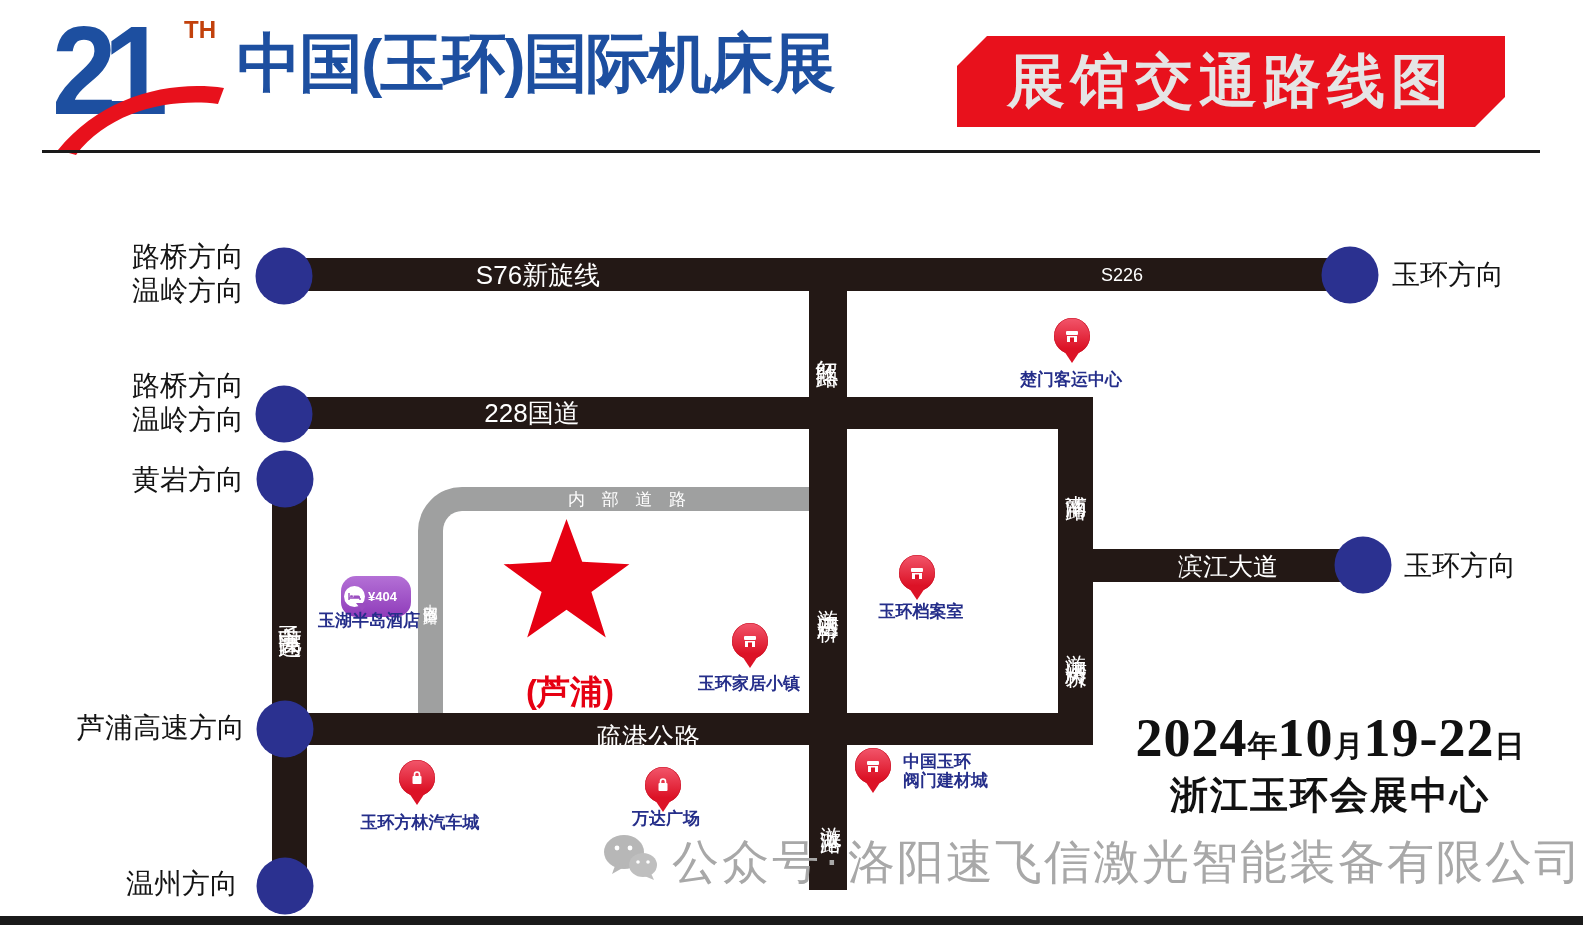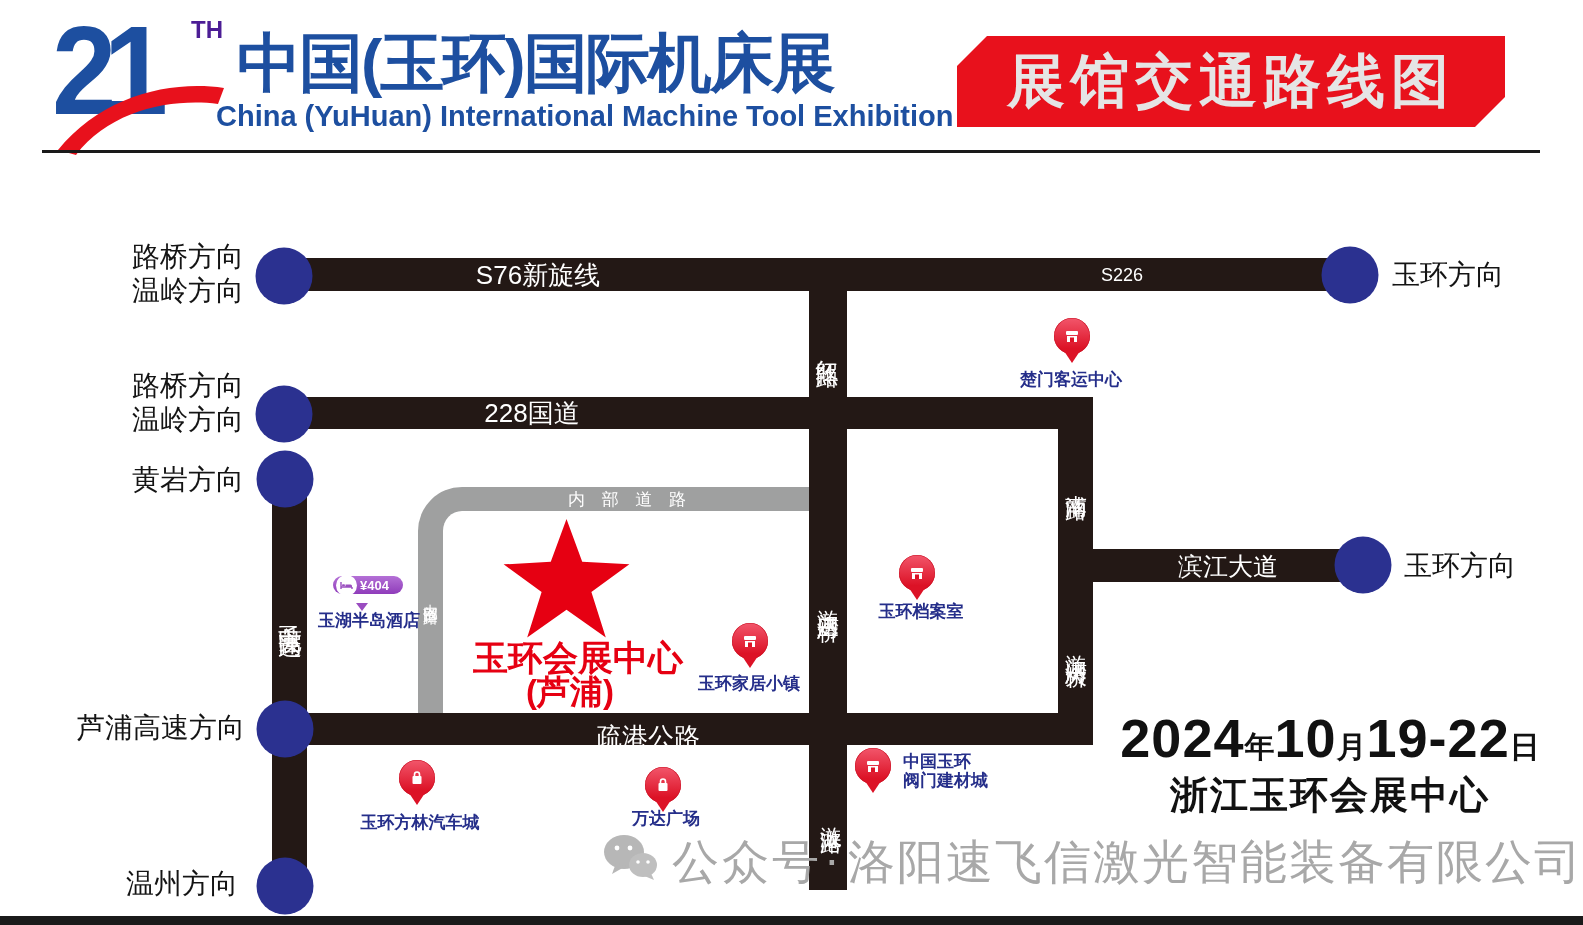--- a/index.html
+++ b/index.html
@@ -6,21 +6,21 @@
   #stage{
     position:relative;width:1583px;height:925px;background:#ffffff;overflow:hidden;
     font-family:"Liberation Sans","DejaVu Sans",sans-serif;
   }
   
   .logo-num{
     position:absolute;left:52px;top:8px;color:#1d4fa0;
     font-size:126px;font-weight:800;letter-spacing:-14px;line-height:1;
     transform:scaleX(.92);transform-origin:left top;
   }
-  .logo-suffix{position:absolute;left:184px;top:16px;color:#4c1d95;font-size:24px;font-weight:800;margin-left:7px;}
+  .logo-suffix{position:absolute;left:184px;top:16px;color:#c2410c;font-size:24px;font-weight:800;}
   .logo-swoosh{position:absolute;left:52px;top:76px;}
   .title-cn{
     position:absolute;left:213px;top:20px;width:745px;color:#1d4fa0;
     font-size:64px;font-weight:900;letter-spacing:-2px;white-space:nowrap;margin-left:24px;
   }
   .title-en{
     position:absolute;left:216px;top:100px;width:745px;color:#1d4fa0;
     font-size:29px;font-weight:600;white-space:nowrap;
   }
   .banner{
@@ -50,51 +50,50 @@
   .pin{position:absolute;transform:translate(-50%,-100%);display:flex;flex-direction:column;align-items:center;}
   .pin-head{
     width:36px;height:36px;border-radius:50%;
     background:linear-gradient(180deg,#f2566b 0%,#dc1226 85%);
     display:flex;align-items:center;justify-content:center;box-shadow:0 0 0 0.5px #c90f22 inset;
   }
   .pin-tail{width:0;height:0;border-left:8px solid transparent;border-right:8px solid transparent;border-top:12px solid #dc1226;margin-top:-3px;}
   .poi-label{position:absolute;color:#252e8a;font-size:17px;font-weight:600;transform:translate(-50%,-50%);white-space:nowrap;}
   .poi-label2{position:absolute;color:#252e8a;font-size:17px;font-weight:600;line-height:19px;white-space:nowrap;}
   
-  .hotel{position:absolute;left:333px;top:576px;width:70px;height:18px;border-radius:15px;
+  .hotel{position:absolute;left:341px;top:576px;width:70px;height:41px;border-radius:15px;
     background:linear-gradient(180deg,#b470d6 0%,#8f3cba 100%);display:flex;align-items:center;gap:3px;padding-left:3px;box-sizing:border-box;}
   .hotel-ic{width:21px;height:21px;border-radius:50%;background:#ffffff;display:flex;align-items:center;justify-content:center;}
   .hotel-price{color:#ffffff;font-size:13px;font-weight:700;}
   .hotel-tail{position:absolute;left:356px;top:603px;width:0;height:0;border-left:6px solid transparent;border-right:6px solid transparent;border-top:8px solid #9a4cc0;}
   
   .star{
     position:absolute;left:501px;top:519px;width:131px;height:126px;background:#e60012;
     clip-path:polygon(50% 0%,62% 34%,98% 36%,69% 58%,80% 94%,50% 72%,20% 94%,31% 58%,2% 36%,38% 34%);
   }
   .venue-name{position:absolute;color:#e60012;font-weight:900;transform:translate(-50%,-50%);white-space:nowrap;}
   
   .event-date{position:absolute;left:1100px;top:707px;width:460px;text-align:center;color:#111111;white-space:nowrap;}
-  .event-date .big{font-size:54px;font-weight:800;letter-spacing:1px;}
+  .event-date .big{font-size:54px;font-weight:800;letter-spacing:1px;font-family:Liberation Serif, serif;}
   .event-date .small{font-size:30px;font-weight:800;}
   .event-venue{position:absolute;left:1100px;top:770px;width:460px;text-align:center;color:#111111;font-size:38px;font-weight:800;letter-spacing:2px;white-space:nowrap;}
   
   .wm{position:absolute;color:#a8a8a8;font-weight:500;white-space:nowrap;}
 </style>
 </head>
 <body>
 
 <div id="stage">
 
   <div class="logo-num">21</div>
   <div class="logo-suffix">TH</div>
   <svg class="logo-swoosh" width="180" height="80" viewBox="0 0 180 80">
     <path d="M6,74 C50,20 118,4 172,12 L166,28 C120,22 58,34 24,79 Z" fill="#e8111c"></path>
   </svg>
   <div class="title-cn">中国(玉环)国际机床展</div>
-  <div class="title-en">China (YuHuan) International Machine Tool Exhibition</div>
   <div class="banner">
     <span>展馆交通路线图</span>
   </div>
   <div class="header-rule"></div>
   <div class="bottom-border"></div>
 
   <div class="road" style="left:284px;top:258px;width:1066px;height:33px;"></div>
 
   <div class="road" style="left:809px;top:258px;width:38px;height:632px;"></div>
 
@@ -226,21 +225,20 @@
           <rect x="2" y="5.2" width="3" height="2" rx="1" fill="#9b4fc0"></rect>
           <path d="M5.5 5.5 h5 a1.5 1.5 0 0 1 1.5 1.5 V8 H5.5 Z" fill="#9b4fc0"></path>
         </svg>
     </div>
     <span class="hotel-price">¥404</span>
   </div>
   <div class="hotel-tail"></div>
   <div class="poi-label" style="left:369px;top:620px;">玉湖半岛酒店</div>
 
   <div class="star"></div>
-  <div class="venue-name" style="left:578px;top:658px;font-size:35px;">玉环会展中心</div>
   <div class="venue-name" style="left:570px;top:692px;font-size:33px;">(芦浦)</div>
 
   <div class="event-date">
     <span class="big">2024</span><span class="small">年</span><span class="big">10</span><span class="small">月</span><span class="big">19-22</span><span class="small">日</span>
   </div>
   <div class="event-venue">浙江玉环会展中心</div>
 
   <svg style="position:absolute;left:602px;top:832px;opacity:.85;" width="56" height="50" viewBox="0 0 56 50">
     <ellipse cx="22" cy="20" rx="20" ry="17" fill="#ababab"></ellipse>
     <path d="M10 42 L14 31 L24 34 Z" fill="#ababab"></path>

